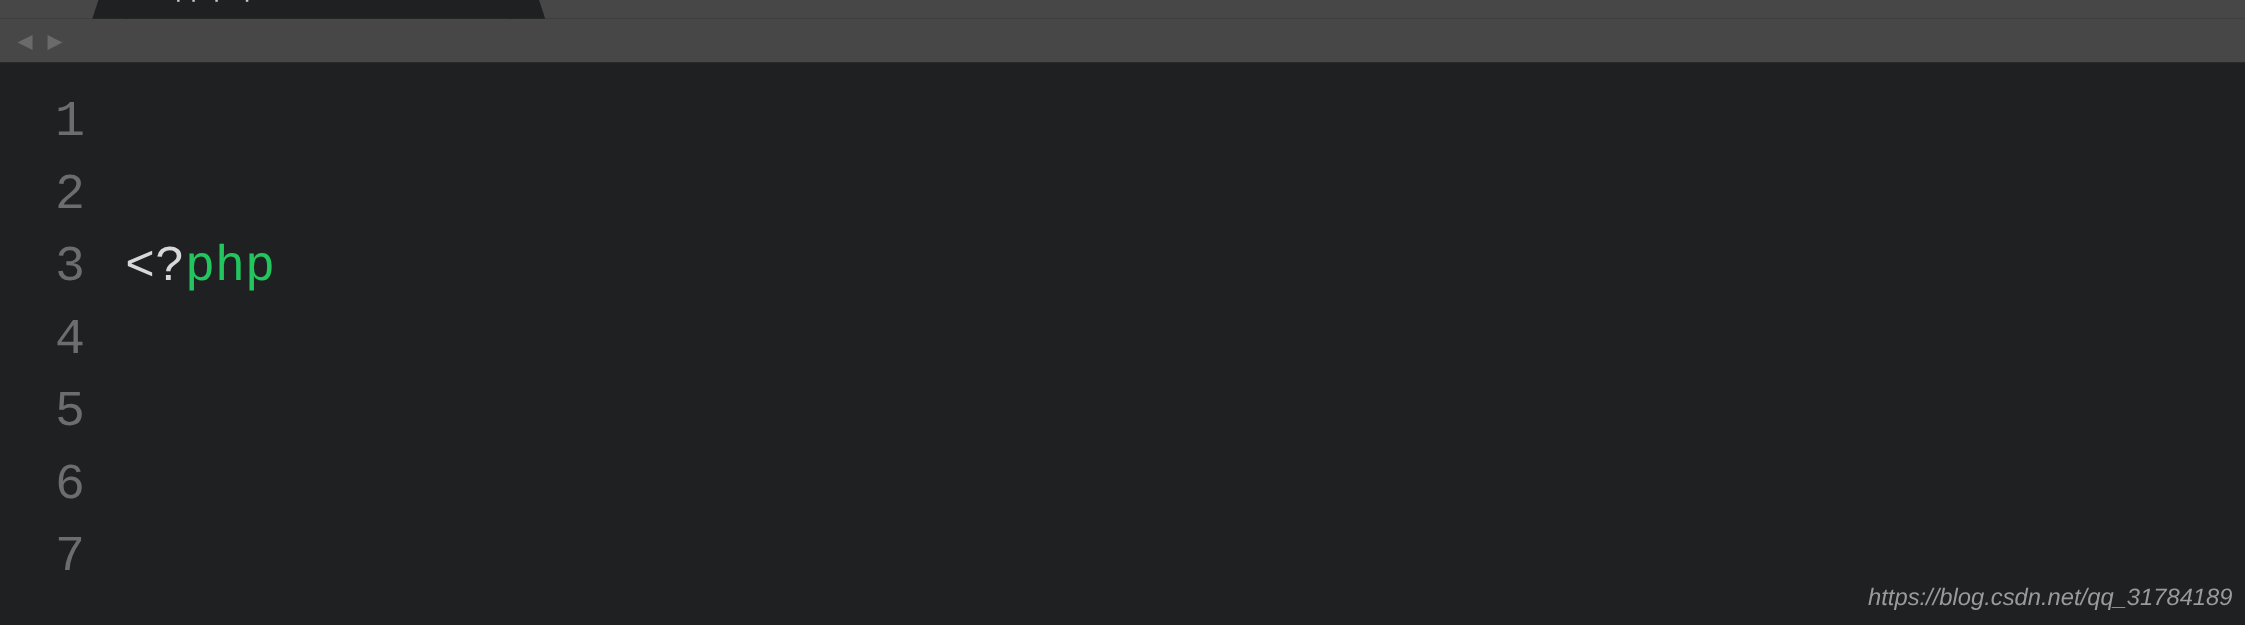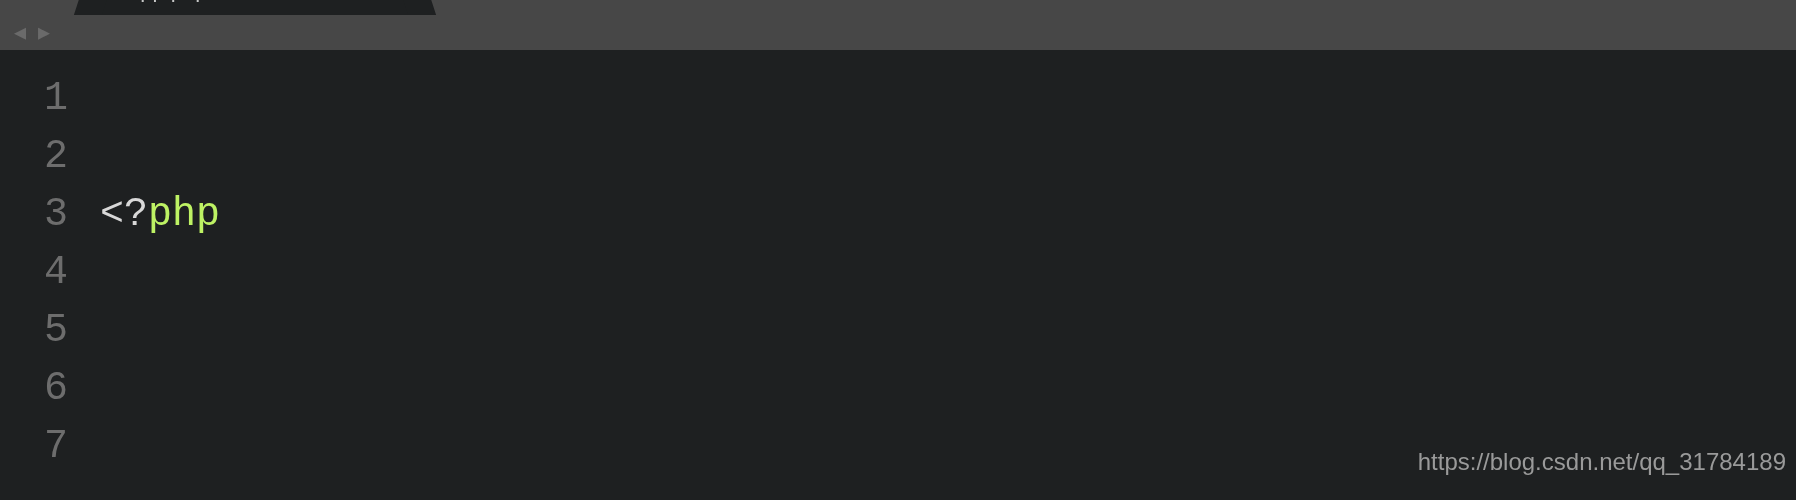--- a/index.html
+++ b/index.html
@@ -94,28 +94,29 @@
   }
   .code {
     font-size: 40px;
     line-height: 58px;
     white-space: pre;
     padding-left: 20px;
   }
   .line { position: relative; }
   .c-white   { color: #d8d8d8; }
   .c-comment { color: #6d6d6d; }
-  .c-keyword-op { color: #bef264; text-align: center; }
+  .c-keyword-op { color: #22c55e; text-align: center; }
   .watermark {
     position: absolute;
     right: 10px;
-    bottom: 24px;
+    bottom: 10px;
     color: #9a9a9a;
     font-family: Arial, sans-serif;
-    font-size: 24px;
+    font-size: 19px;
+    font-style: italic;
   }
 </style>
 </head>
 <body>
 
 <div class="tab-row">
   <div class="tab">
     <span>app.php</span>
     <span class="tab-close">×</span>
   </div>

